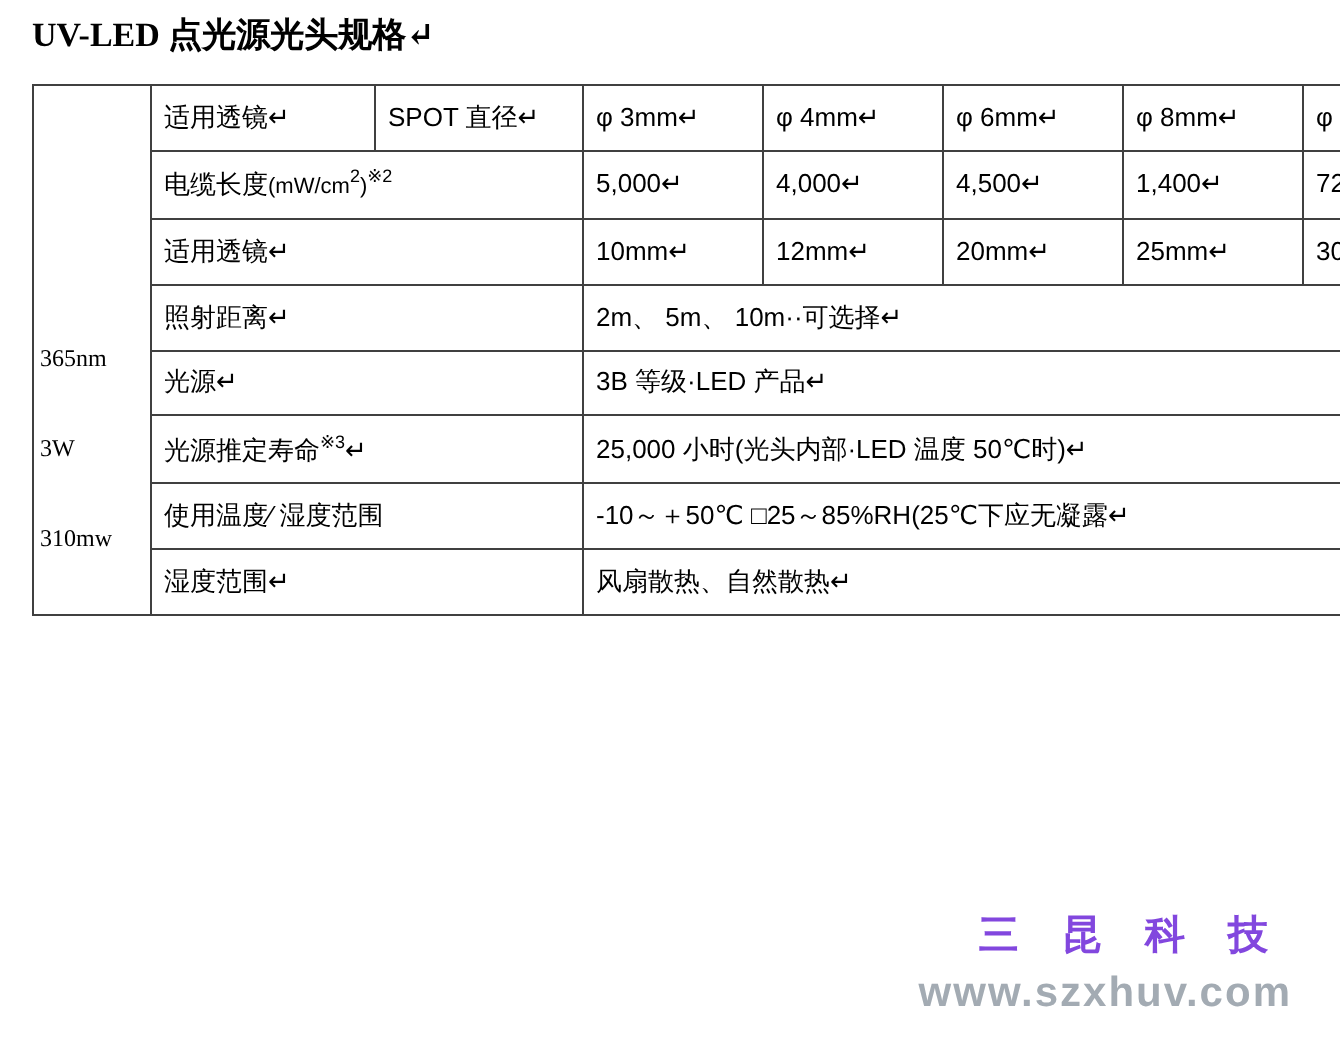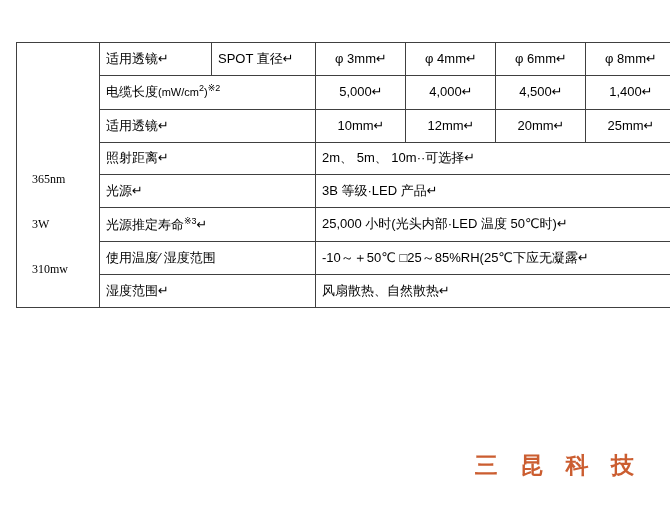--- a/index.html
+++ b/index.html
@@ -46,21 +46,21 @@
     vertical-align: middle;
     line-height: 1.25;
     white-space: nowrap;
   }
   td.label-cell {
     font-size: 13px;
   }
   td.side-cell {
     width: 52px;
     font-size: 12px;
-    padding: 4px 15px;
+    padding: 4px 3px;
     vertical-align: top;
     text-align: left;
     line-height: 2.1;
   }
   .side-inner {
     display: block;
     padding-top: 120px;
     font-family: "Liberation Serif", "DejaVu Serif", serif;
     font-size: 12px;
   }
@@ -69,60 +69,60 @@
     padding-bottom: 20px;
   }
   td.row-head {
     width: 100px;
   }
   td.spot-head {
     width: 92px;
   }
   td.val-cell {
     width: 78px;
-    text-align: center;
   }
   .sup {
     font-size: 9px;
     vertical-align: super;
   }
   .small-unit {
     font-size: 11px;
   }
   .wide-cell {
     white-space: nowrap;
   }
   .watermark-cn {
     position: absolute;
     right: 28px;
     bottom: 42px;
     font-family: "Liberation Sans", "DejaVu Sans", sans-serif;
-    font-size: 23px;
+    font-size: 20px;
     font-weight: bold;
-    color: #c2410c;
+    color: #6d28d9;
     letter-spacing: 8px;
     opacity: 0.85;
   }
   .watermark-url {
     position: absolute;
     right: 24px;
     bottom: 14px;
     font-family: "Liberation Sans", "DejaVu Sans", sans-serif;
     font-size: 21px;
     font-weight: bold;
     color: #9aa3ab;
     letter-spacing: 1px;
     opacity: 0.9;
   }
 </style>
 </head>
 <body>
 
 <div class="page">
 
+  <div class="doc-title">UV-LED 点光源光头规格↵</div>
 
   <table class="spec-table">
     <tbody>
       <tr>
         <td class="side-cell" rowspan="8">
           <span class="side-inner">
             <span>365nm</span>
             <span>3W</span>
             <span>310mw</span>
           </span>
@@ -175,14 +175,15 @@
       </tr>
 
       <tr>
         <td class="row-head label-cell" colspan="2">湿度范围↵</td>
         <td class="wide-cell" colspan="5">风扇散热、自然散热↵</td>
       </tr>
     </tbody>
   </table>
 
   <div class="watermark-cn">三 昆 科 技</div>
+  <div class="watermark-url">www.szxhuv.com</div>
 
 </div>
 
 </body></html>

